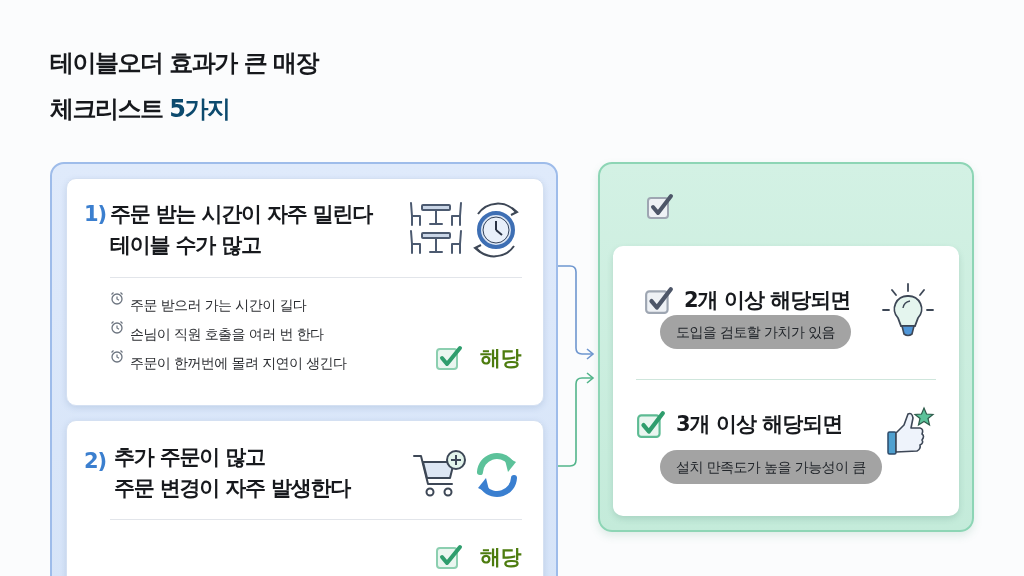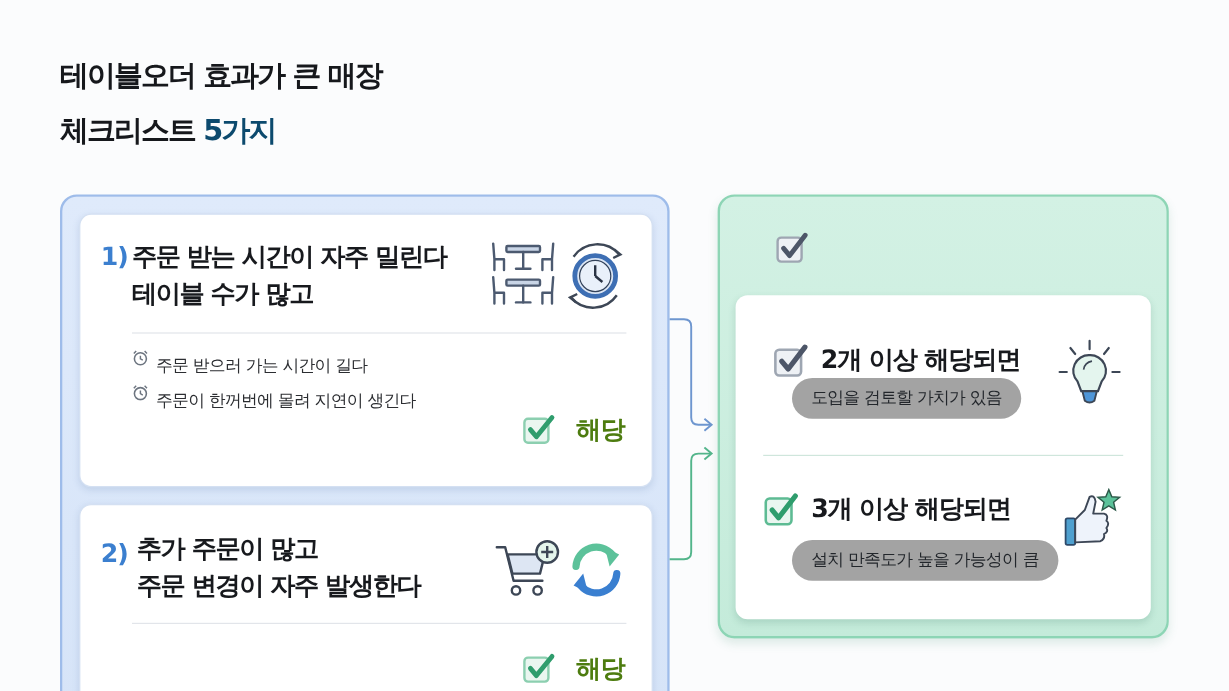--- a/index.html
+++ b/index.html
@@ -146,20 +146,28 @@
         <path d="M1.5 3.5 L3.5 1.5 M12.5 3.5 L10.5 1.5" stroke="#6d7580" stroke-width="1.2"></path>
       </svg>
     <span>주문 받으러 가는 시간이 길다</span>
   </li>
   <li>
     <svg width="14" height="14" viewBox="0 0 14 14">
         <circle cx="7" cy="8" r="5" fill="none" stroke="#6d7580" stroke-width="1.3"></circle>
         <path d="M7 5.5 V8 L9 9.2" fill="none" stroke="#6d7580" stroke-width="1.2"></path>
         <path d="M1.5 3.5 L3.5 1.5 M12.5 3.5 L10.5 1.5" stroke="#6d7580" stroke-width="1.2"></path>
       </svg>
+    <span>손님이 직원 호출을 여러 번 한다</span>
+  </li>
+  <li>
+    <svg width="14" height="14" viewBox="0 0 14 14">
+        <circle cx="7" cy="8" r="5" fill="none" stroke="#6d7580" stroke-width="1.3"></circle>
+        <path d="M7 5.5 V8 L9 9.2" fill="none" stroke="#6d7580" stroke-width="1.2"></path>
+        <path d="M1.5 3.5 L3.5 1.5 M12.5 3.5 L10.5 1.5" stroke="#6d7580" stroke-width="1.2"></path>
+      </svg>
     <span>주문이 한꺼번에 몰려 지연이 생긴다</span>
   </li>
 </ul>
 
 <div class="match" style="left:435px; top:344px;">
   <svg width="28" height="28" viewBox="0 0 28 28">
     <rect x="2" y="5" width="20" height="20" rx="3" fill="#eaf6f0" stroke="#8ccfb0" stroke-width="2"></rect>
     <path d="M7 14 L12 20 L25 4" fill="none" stroke="#2f9d6d" stroke-width="4" stroke-linecap="round" stroke-linejoin="round"></path>
   </svg>
   <span>해당</span>

